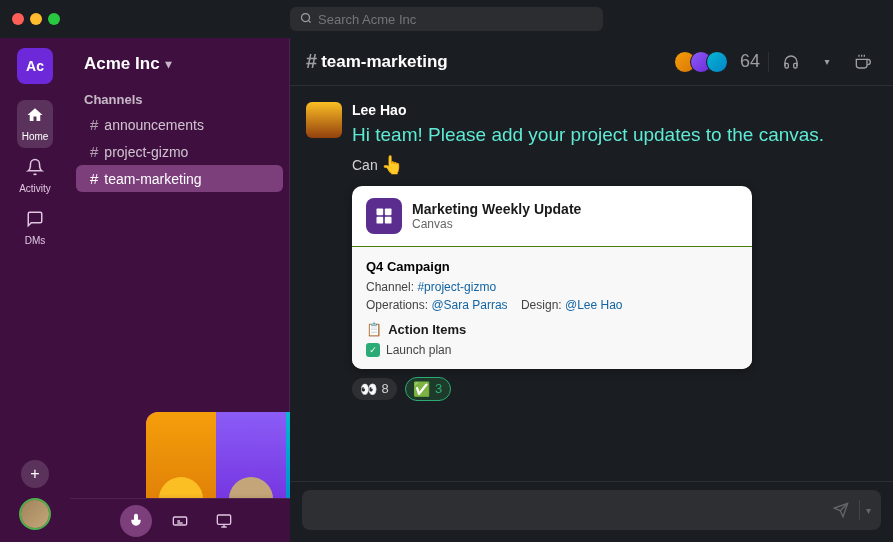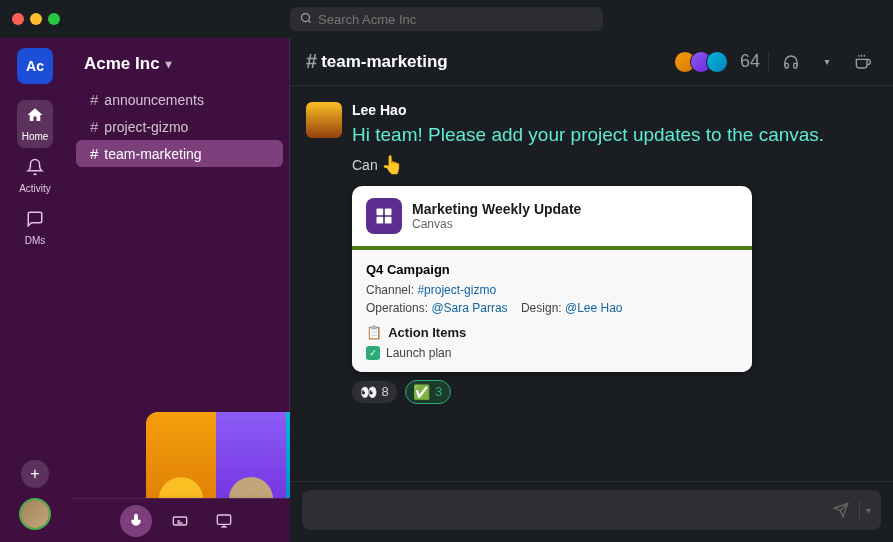--- a/index.html
+++ b/index.html
@@ -66,21 +66,21 @@
       background: #3f0f3f;
       display: flex;
       flex-direction: column;
       align-items: center;
       padding-top: 10px;
       gap: 4px;
     }
     .workspace-avatar {
       width: 36px;
       height: 36px;
-      background: #1d4ed8;
+      background: #6d28d9;
       border-radius: 8px;
       display: flex;
       align-items: center;
       justify-content: center;
       color: white;
       font-weight: 700;
       font-size: 14px;
       margin-bottom: 12px;
     }
     .nav-item {
@@ -356,21 +356,21 @@
       overflow: hidden;
       margin-top: 10px;
       max-width: 400px;
       box-shadow: 0 2px 8px rgba(0,0,0,0.3);
     }
     .canvas-embed-header {
       display: flex;
       align-items: center;
       gap: 10px;
       padding: 12px 14px;
-      border-bottom: 4px solid #4d7c0f;
+      border-bottom: 1px solid #4d7c0f;
     }
     .canvas-app-icon {
       width: 36px; height: 36px;
       background: #5b2d8e;
       border-radius: 8px;
       display: flex; align-items: center; justify-content: center;
       color: white;
       font-size: 18px;
     }
     .canvas-embed-title {
@@ -578,20 +578,21 @@
     </div>
   </div>
 </div>
 
 <div class="channel-sidebar">
   <div class="workspace-name">
     <span>Acme Inc</span>
     <span class="workspace-chevron">▾</span>
   </div>
 
+  <div class="section-label">Channels</div>
 
   <div class="channel-item">
     <span class="channel-hash">#</span>
     <span>announcements</span>
   </div>
   <div class="channel-item">
     <span class="channel-hash">#</span>
     <span>project-gizmo</span>
   </div>
   <div class="channel-item active">

